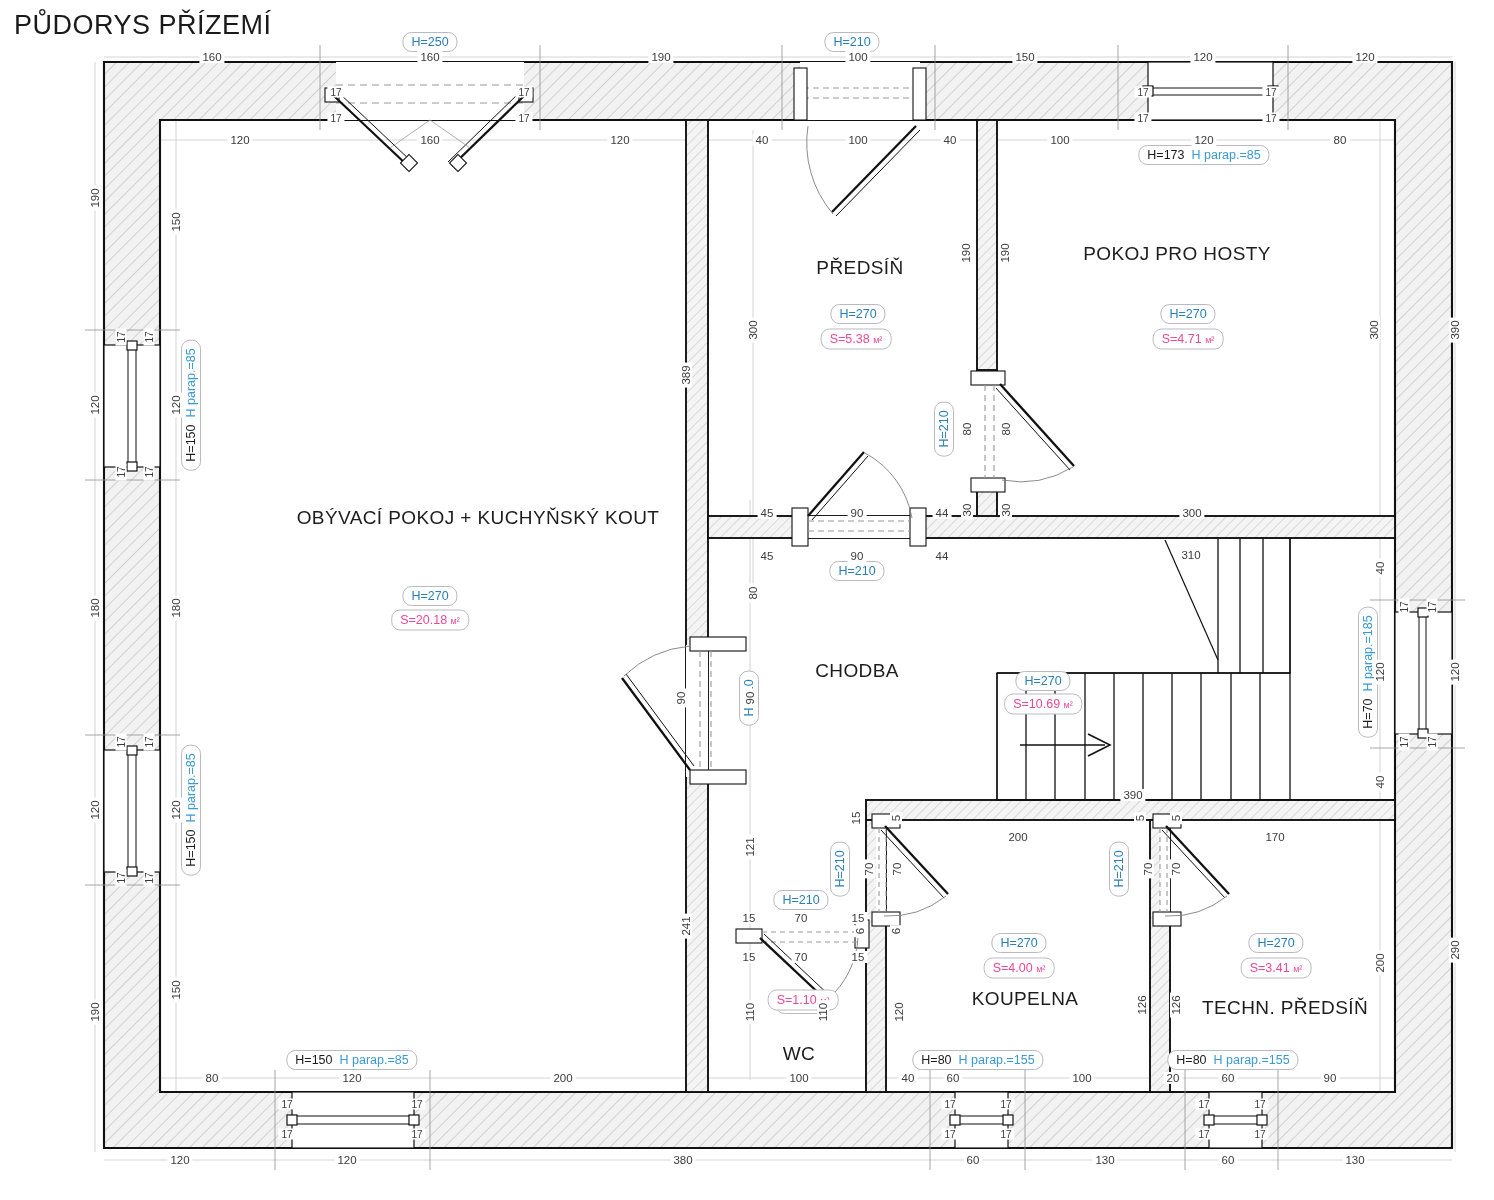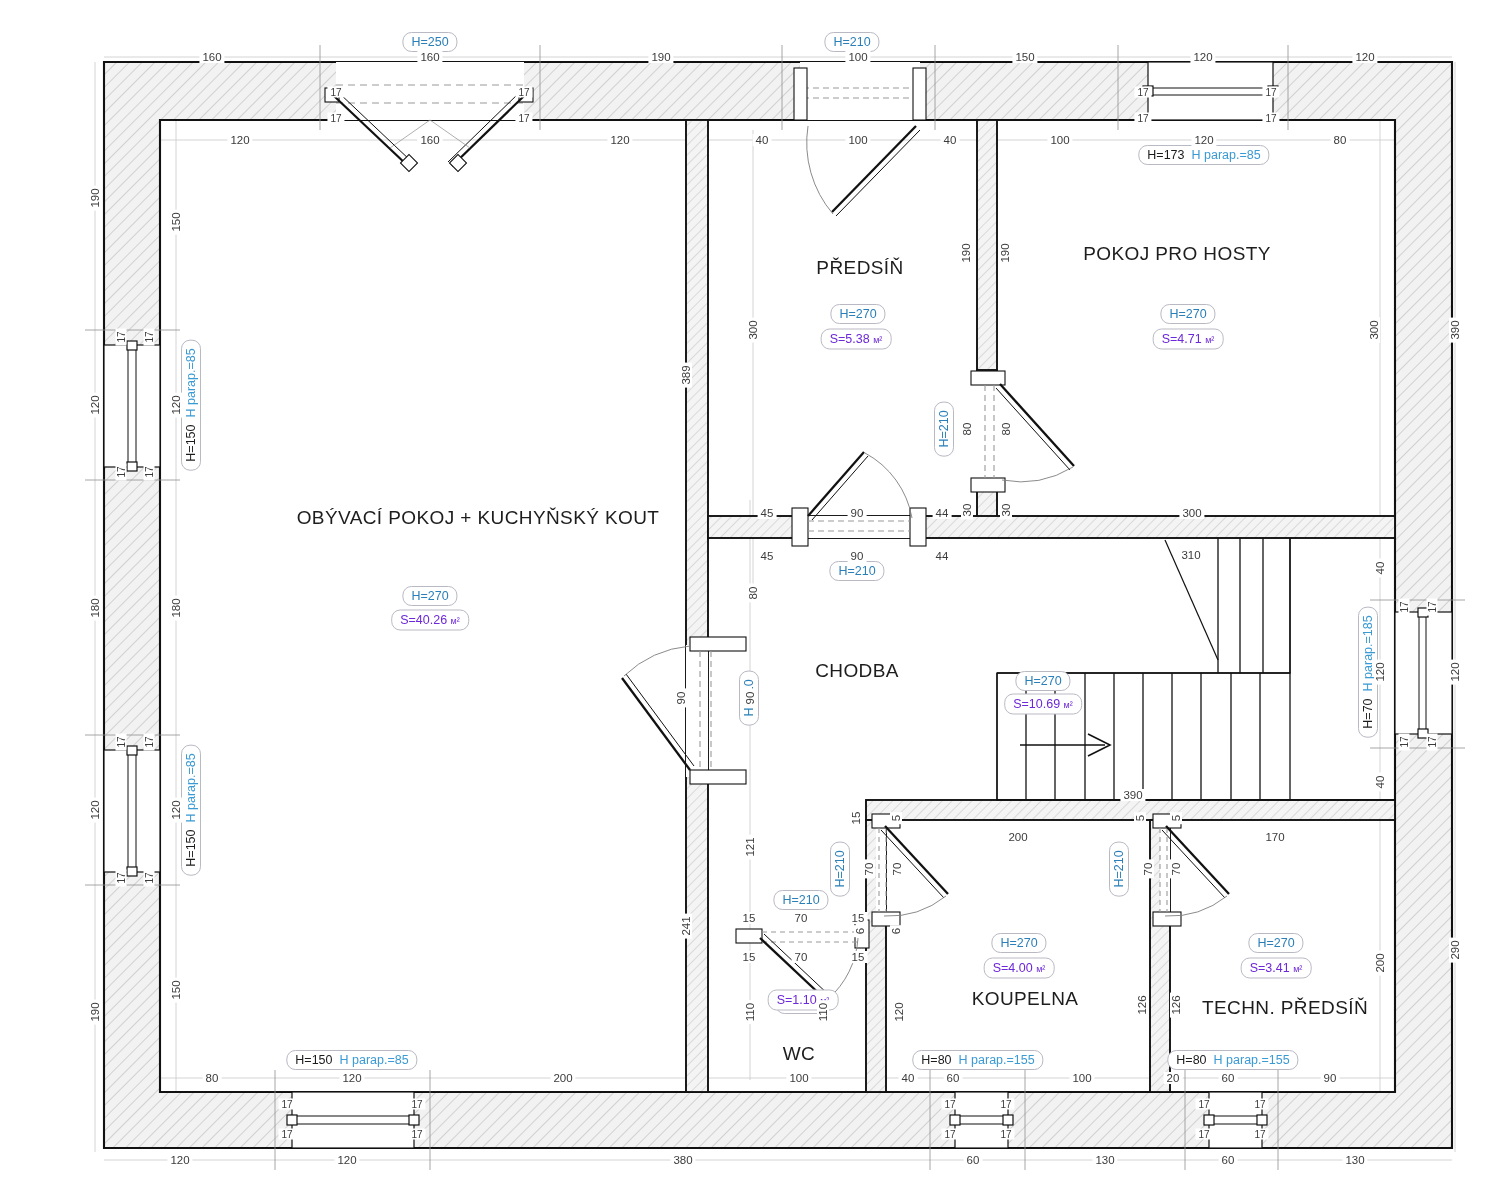--- a/index.html
+++ b/index.html
@@ -8,21 +8,21 @@
   svg{position:absolute;left:0;top:0;}
   .lbl{position:absolute;white-space:nowrap;}
   
   #title{left:14px;top:10px;font-size:27px;color:#1a1a1a;letter-spacing:.5px;}
   
   .room-name{font-size:19px;color:#1d1d1d;letter-spacing:.4px;transform:translate(-50%,-50%);}
   
   .pill{border:1px solid #b9b9c4;border-radius:9px;background:#fff;
         padding:2px 8px;font-size:12.5px;line-height:14px;transform:translate(-50%,-50%);}
   .pill.h{color:#2a7fb8;}
-  .pill.s{color:#6d28d9;}
+  .pill.s{color:#ec4899;}
   .pill.s .u{font-size:9px;}
   .pill.win{color:#1b1b1b;}
   .pill.win .p{color:#3a9ad4;margin-left:7px;}
   .pill.vert{transform:translate(-50%,-50%) rotate(-90deg);}
   
   .dim{font-size:11.5px;color:#3b3b3b;transform:translate(-50%,-50%);background:#fff;padding:0 3px;}
   .dim.v{transform:translate(-50%,-50%) rotate(-90deg);}
   .dim.sm{font-size:10px;}
   .dim.sm.v{transform:translate(-50%,-50%) rotate(-90deg);}
 </style>
@@ -277,33 +277,34 @@
     <line x1="1370" y1="748" x2="1465" y2="748"></line>
     <line x1="275" y1="1070" x2="275" y2="1170"></line>
     <line x1="430" y1="1070" x2="430" y2="1170"></line>
     <line x1="930" y1="1070" x2="930" y2="1170"></line>
     <line x1="1025" y1="1070" x2="1025" y2="1170"></line>
     <line x1="1185" y1="1070" x2="1185" y2="1170"></line>
     <line x1="1278" y1="1070" x2="1278" y2="1170"></line>
   </g>
 </svg>
 
+<div class="lbl" id="title">PŮDORYS PŘÍZEMÍ</div>
 
 <div id="room-names">
       <div class="lbl room-name" style="left: 430px; top: 518px; margin-left: 48px;">OBÝVACÍ POKOJ + KUCHYŇSKÝ KOUT</div>
       <div class="lbl room-name" style="left: 860px; top: 268px;">PŘEDSÍŇ</div>
       <div class="lbl room-name" style="left: 1177px; top: 254px;">POKOJ PRO HOSTY</div>
       <div class="lbl room-name" style="left: 857px; top: 671px;">CHODBA</div>
       <div class="lbl room-name" style="left: 799px; top: 1054px;">WC</div>
       <div class="lbl room-name" style="left: 1025px; top: 999px;">KOUPELNA</div>
       <div class="lbl room-name" style="left: 1285px; top: 1008px;">TECHN. PŘEDSÍŇ</div>
     </div>
 <div id="room-tags">
       <div class="lbl pill h" style="left: 430px; top: 596px;">H=270</div>
-      <div class="lbl pill s" style="left: 430px; top: 620px;"><span>S=40.26</span> <span class="u">м²</span></div>
+      <div class="lbl pill s" style="left: 430px; top: 620px;"><span>S=20.18</span> <span class="u">м²</span></div>
       <div class="lbl pill h" style="left: 858px; top: 314px;">H=270</div>
       <div class="lbl pill s" style="left: 856px; top: 339px;"><span>S=5.38</span> <span class="u">м²</span></div>
       <div class="lbl pill h" style="left: 1188px; top: 314px;">H=270</div>
       <div class="lbl pill s" style="left: 1188px; top: 339px;"><span>S=4.71</span> <span class="u">м²</span></div>
       <div class="lbl pill h" style="left: 1043px; top: 681px;">H=270</div>
       <div class="lbl pill s" style="left: 1043px; top: 704px;"><span>S=10.69</span> <span class="u">м²</span></div>
       <div class="lbl pill h" style="left: 803px; top: 1004px;">H=270</div>
       <div class="lbl pill s" style="left: 803px; top: 1000px;"><span>S=1.10</span> <span class="u">м²</span></div>
       <div class="lbl pill h" style="left: 1019px; top: 943px;">H=270</div>
       <div class="lbl pill s" style="left: 1019px; top: 968px;"><span>S=4.00</span> <span class="u">м²</span></div>

